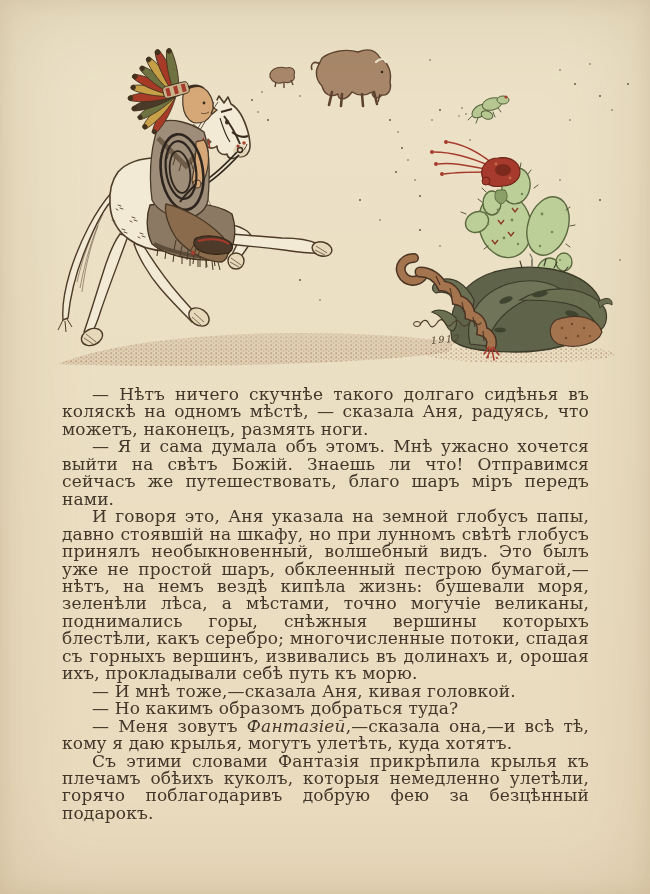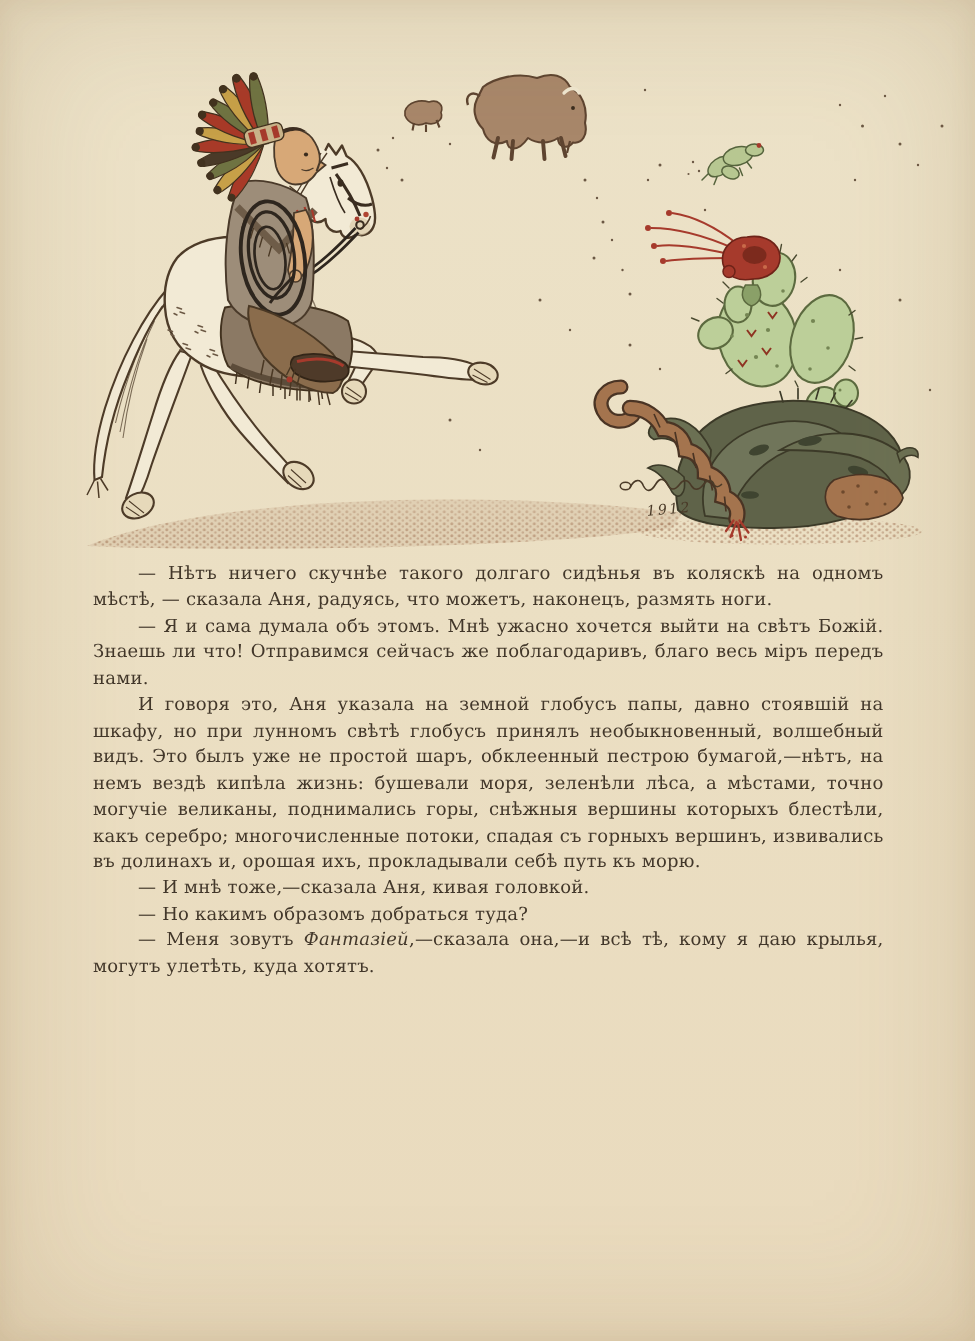--- a/index.html
+++ b/index.html
@@ -11,22 +11,22 @@
   .page{
     position:relative;width:650px;height:894px;
     background:linear-gradient(180deg,#ece2c8 0%,#ebdfc3 45%,#e9dabd 100%);
   }
   .page::after{
     content:"";position:absolute;inset:0;pointer-events:none;
     box-shadow:inset 0 0 90px rgba(140,108,66,.22), inset 0 0 18px rgba(140,108,66,.12);
   }
   .illo{position:absolute;top:0;left:0;}
   .text-block{
-    position:absolute;left:62px;width:527px;top:374px;
-    font-size:12px;line-height:17.45px;color:#42372a;
+    position:absolute;left:62px;width:527px;top:386px;
+    font-size:17px;line-height:17.45px;color:#42372a;
     text-align:justify;letter-spacing:.15px;
     text-rendering:optimizeLegibility;
   }
   .para{margin:0;text-indent:30px;}
   .para i{}
   .sig-text{font-family:"DejaVu Serif",serif;font-style:italic;}
 </style>
 </head>
 <body>
 
@@ -347,19 +347,20 @@
 
     <g>
       <ellipse cx="417" cy="324" rx="3.5" ry="2.5" fill="none" stroke="#4a3a28" stroke-width="1"></ellipse>
       <path d="M420,325 c3,-6 7,-6 9,-1 c2,4 5,4 8,-1 c3,-5 6,-4 8,0 c2,4 5,4 8,0 c3,-4 6,-3 8,1 c2,3 5,3 8,-1 c3,-4 6,-3 7,0 c1,2 3,2 5,0" fill="none" stroke="#4a3a28" stroke-width="1.1" stroke-linecap="round"></path>
       <text class="sig-text" x="431" y="343" font-size="9.5" fill="#4a3a28" letter-spacing="1.5" transform="rotate(-5 440 340)">1912</text>
     </g>
   </svg>
 
   <div class="text-block">
       <p class="para"><span>— Нѣтъ ничего скучнѣе такого долгаго сидѣнья въ коляскѣ на одномъ мѣстѣ, — сказала Аня, радуясь, что можетъ, наконецъ, размять ноги.</span></p>
-      <p class="para"><span>— Я и сама думала объ этомъ. Мнѣ ужасно хочется выйти на свѣтъ Божій. Знаешь ли что! Отправимся сейчасъ же поблагодаривъ, благо весь міръ передъ нами.</span></p>
+      <p class="para"><span>— Я и сама думала объ этомъ. Мнѣ ужасно хочется выйти на свѣтъ Божій. Знаешь ли что! Отправимся сейчасъ же путешествовать, благо шаръ міръ передъ нами.</span></p>
       <p class="para"><span>И говоря это, Аня указала на земной глобусъ папы, давно стоявшій на шкафу, но при лунномъ свѣтѣ глобусъ принялъ необыкновенный, волшебный видъ. Это былъ уже не простой шаръ, обклеенный пестрою бумагой,—нѣтъ, на немъ вездѣ кипѣла жизнь: бушевали моря, зеленѣли лѣса, а мѣстами, точно могучіе великаны, поднимались горы, снѣжныя вершины которыхъ блестѣли, какъ серебро; многочисленные потоки, спадая съ горныхъ вершинъ, извивались въ долинахъ и, орошая ихъ, прокладывали себѣ путь къ морю.</span></p>
       <p class="para"><span>— И мнѣ тоже,—сказала Аня, кивая головкой.</span></p>
       <p class="para"><span>— Но какимъ образомъ добраться туда?</span></p>
       <p class="para"><span>— Меня зовутъ </span><i>Фантазіей</i><span>,—сказала она,—и всѣ тѣ, кому я даю крылья, могутъ улетѣть, куда хотятъ.</span></p>
+      <p class="para"><span>Съ этими словами Фантазія прикрѣпила крылья къ плечамъ обѣихъ куколъ, которыя немедленно улетѣли, горячо поблагодаривъ добрую фею за безцѣнный подарокъ.</span></p>
     </div>
 </div>
 
 </body></html>

